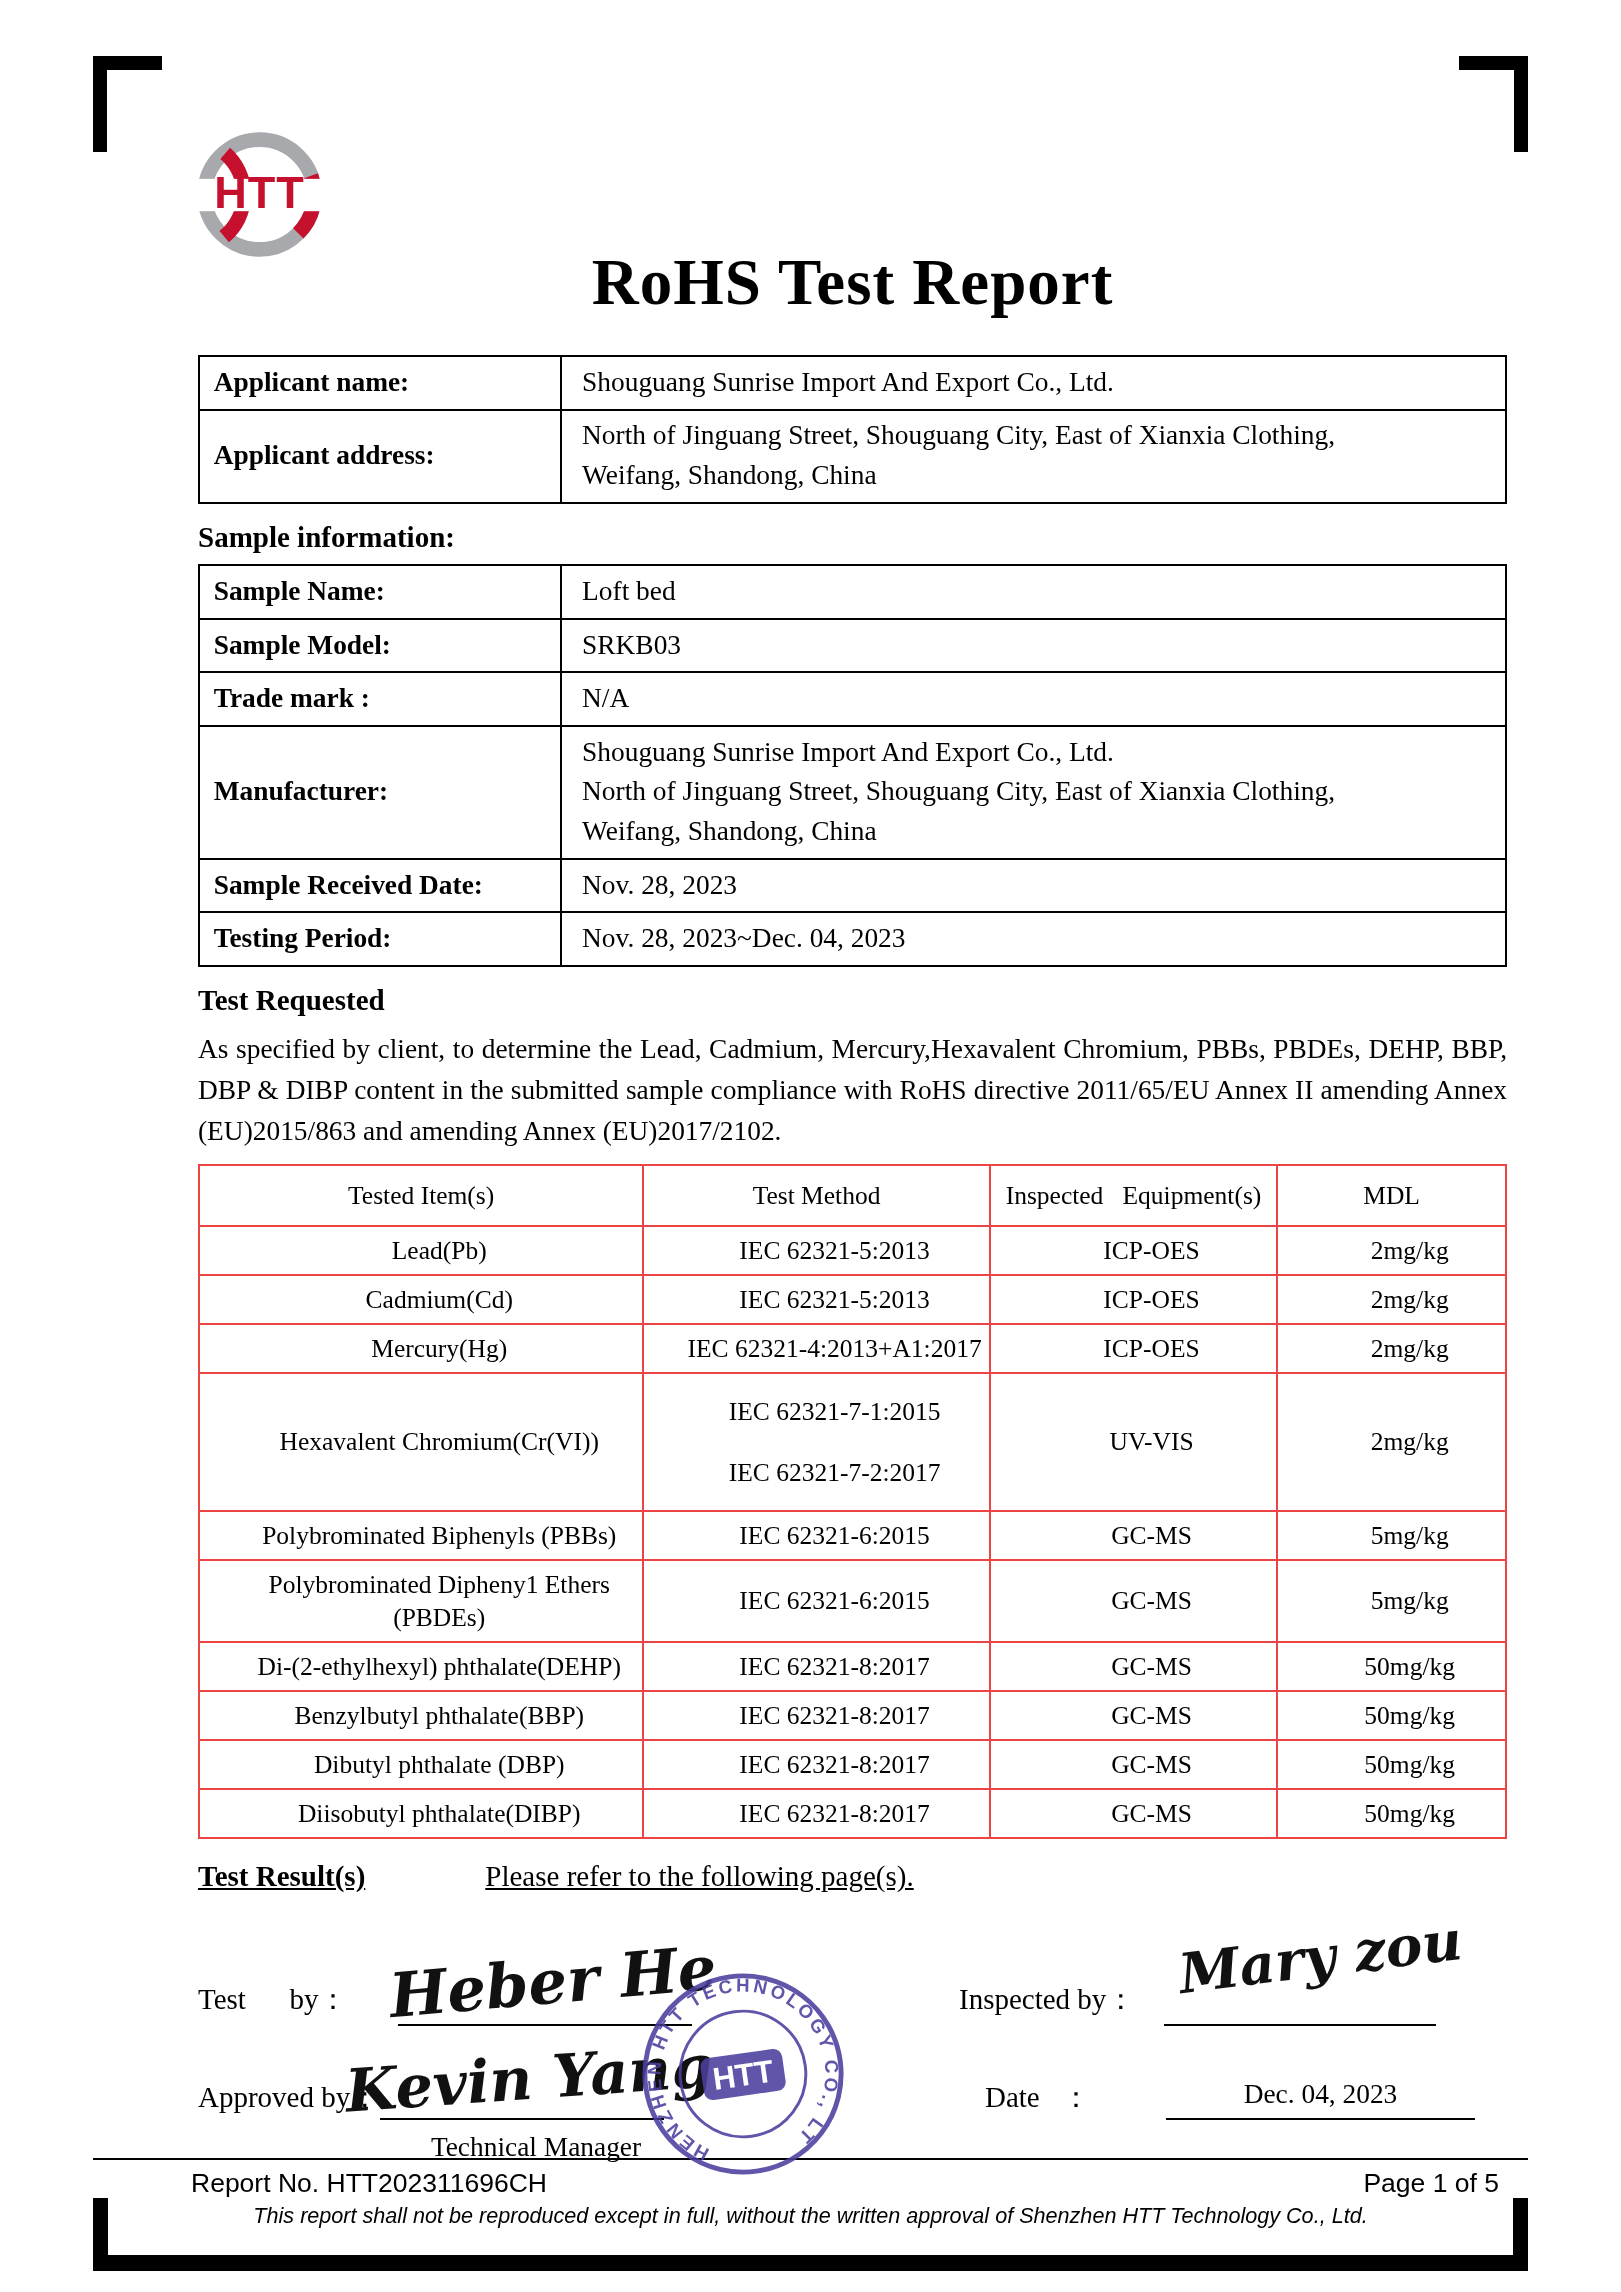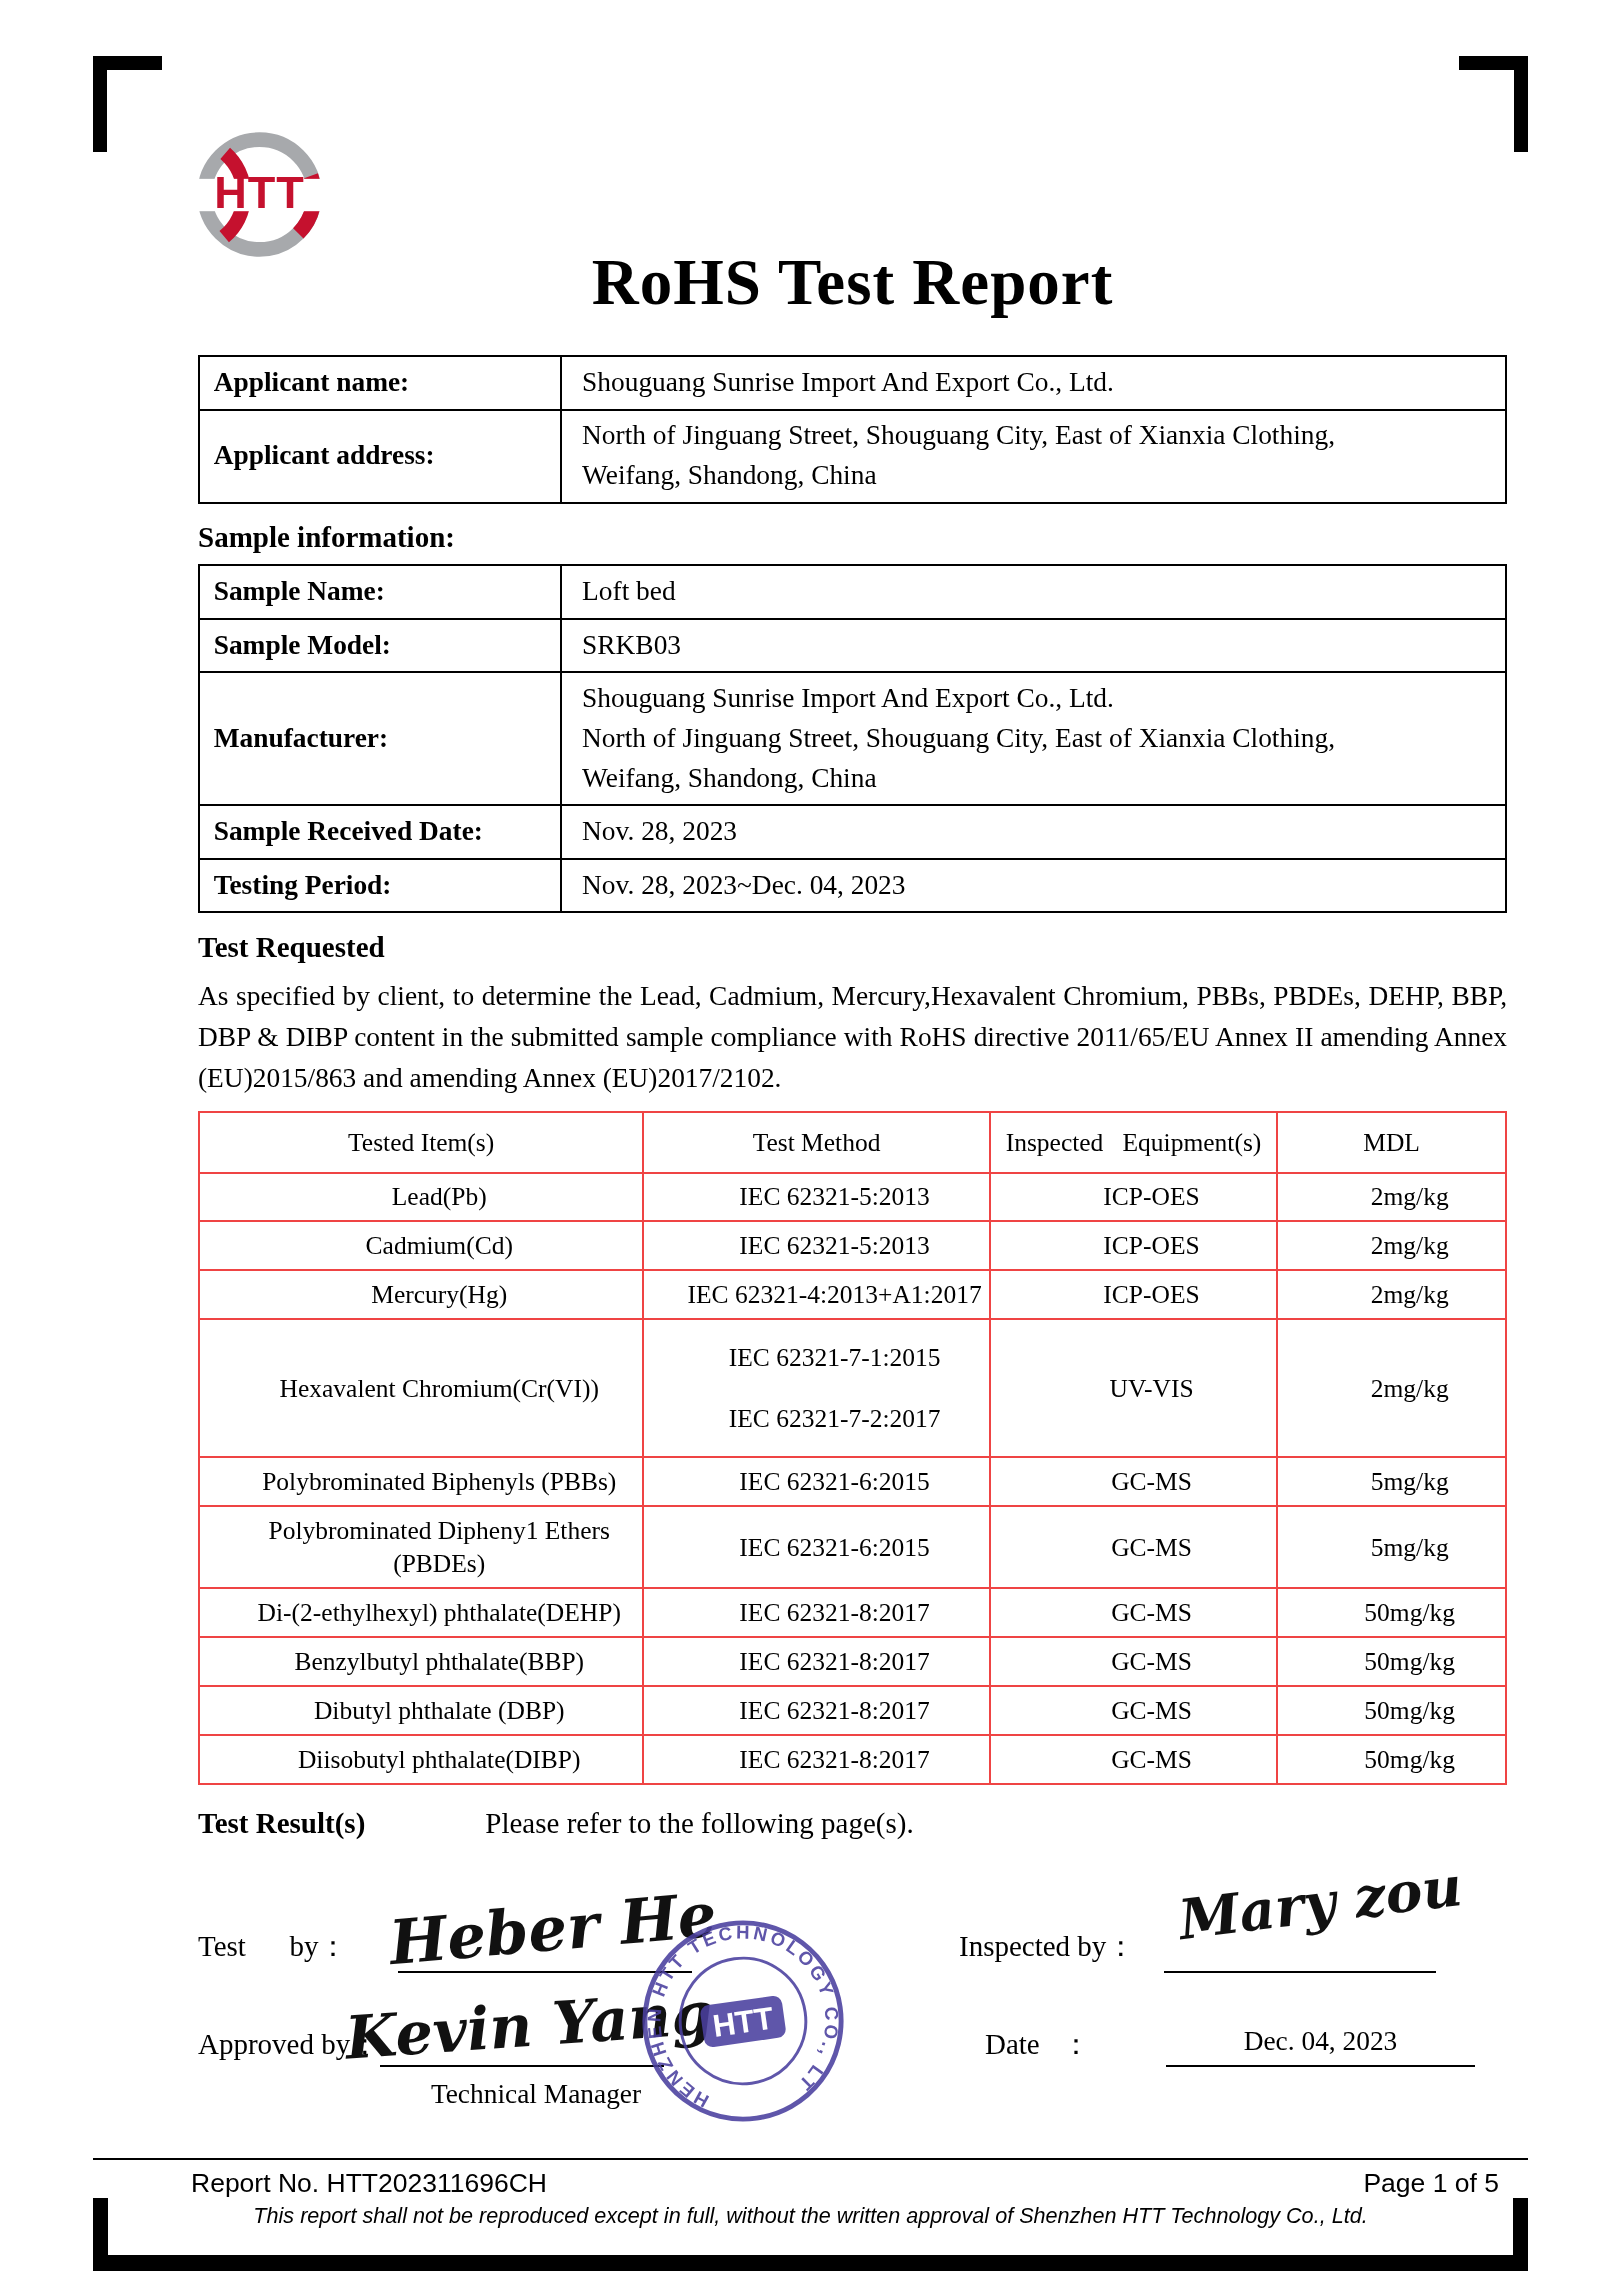--- a/index.html
+++ b/index.html
@@ -39,21 +39,21 @@
   .method-table { margin-top:11.8px; }
   .method-table th, .method-table td {
     border:2px solid #ef4444; font-size:25.5px; font-weight:normal; text-align:center;
     padding:6.9px 5.9px; line-height:1.3;
   }
   .method-table th { white-space:pre; height:45px; }
   .method-table td { white-space:pre-line;padding-left:42px; }
   .method-table .tall { line-height:2.4; }
   .col-item { width:34%; } .col-method { width:26.5%; } .col-equip { width:22%; } .col-mdl { width:17.5%; }
 
-  .result-line { margin-top:21.6px; display:flex; align-items:baseline; }
+  .result-line { margin-top:21.6px; display:flex; align-items:baseline;text-decoration:underline; }
   .result-line .heading { font-size:29px; font-weight:bold; }
   .result-line .note { font-size:29px; margin-left:120px; }
 
   .sig-area { position:relative; margin-top:5.9px; height:294px; }
   .sig-label { position:absolute; font-size:29px; white-space:pre; }
   .sig-line { position:absolute; height:2px; background:#000; }
   .handwriting {
     position:absolute; font-family:"DejaVu Serif", serif; font-style:italic;
     font-weight:bold; color:#111; white-space:nowrap;
   }
@@ -107,20 +107,24 @@
 
   <table class="info-table sample-table">
     <tbody>
       <tr class="row-h">
         <td class="label-cell">Sample Name:</td>
         <td class="value-cell">Loft bed</td>
       </tr>
       <tr class="row-h">
         <td class="label-cell">Sample Model:</td>
         <td class="value-cell">SRKB03</td>
+      </tr>
+      <tr class="row-h">
+        <td class="label-cell">Trade mark :</td>
+        <td class="value-cell">N/A</td>
       </tr>
       <tr>
         <td class="label-cell va-top">Manufacturer:</td>
         <td class="value-cell">Shouguang Sunrise Import And Export Co., Ltd.
 North of Jinguang Street, Shouguang City, East of Xianxia Clothing,
 Weifang, Shandong, China</td>
       </tr>
       <tr class="row-h">
         <td class="label-cell">Sample Received Date:</td>
         <td class="value-cell">Nov. 28, 2023</td>

